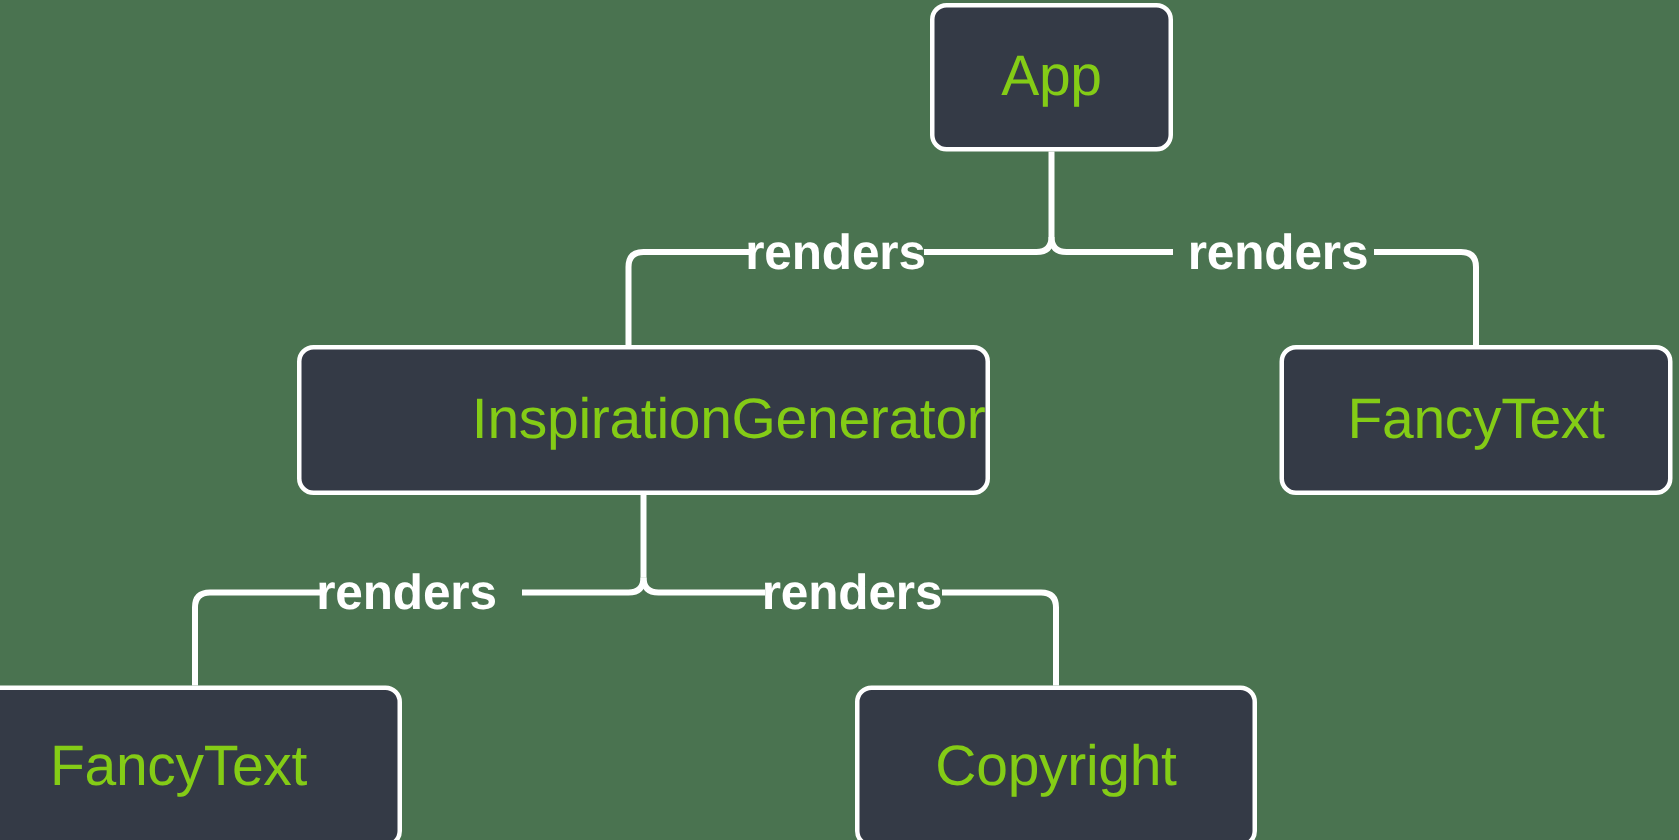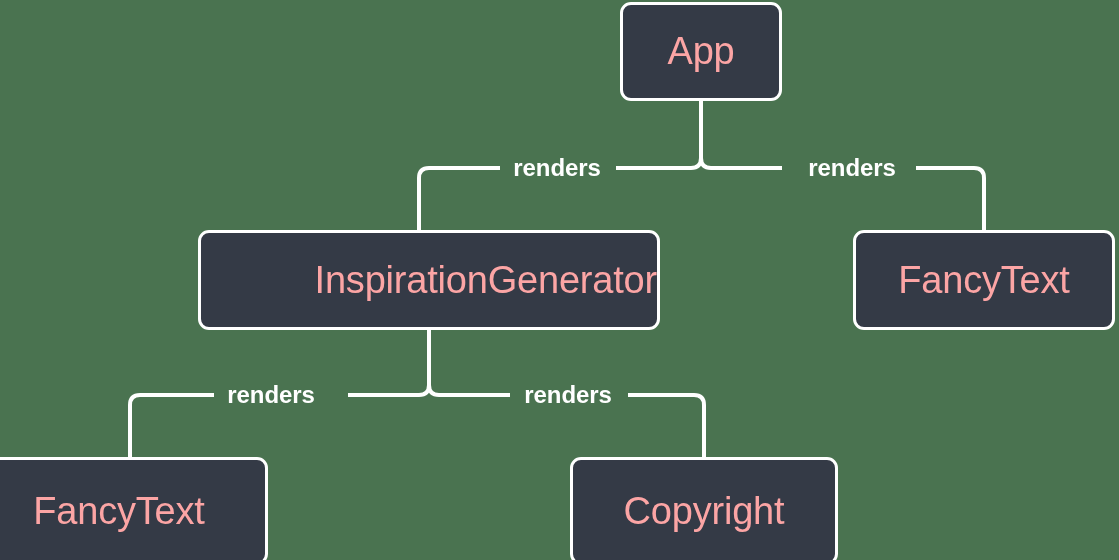--- a/index.html
+++ b/index.html
@@ -24,31 +24,31 @@
   }
   .node {
     position: absolute;
     box-sizing: border-box;
     background: #343a46;
     border: 3px solid #ffffff;
     border-radius: 11px;
     display: flex;
     align-items: center;
     justify-content: center;
-    color: #fca5a5;
+    color: #84cc16;
     font-size: 38px;
     font-weight: 400;
     letter-spacing: -0.2px;
     white-space: nowrap;
     z-index: 2;
   }
   .edge-label {
     position: absolute;
     color: #ffffff;
-    font-size: 24px;
+    font-size: 33px;
     font-weight: 600;
     letter-spacing: -0.1px;
     white-space: nowrap;
     transform: translate(-50%, -50%);
     z-index: 3;
     text-align: right;
   }
 </style>
 </head>
 <body style="background: rgb(74, 115, 80);">

